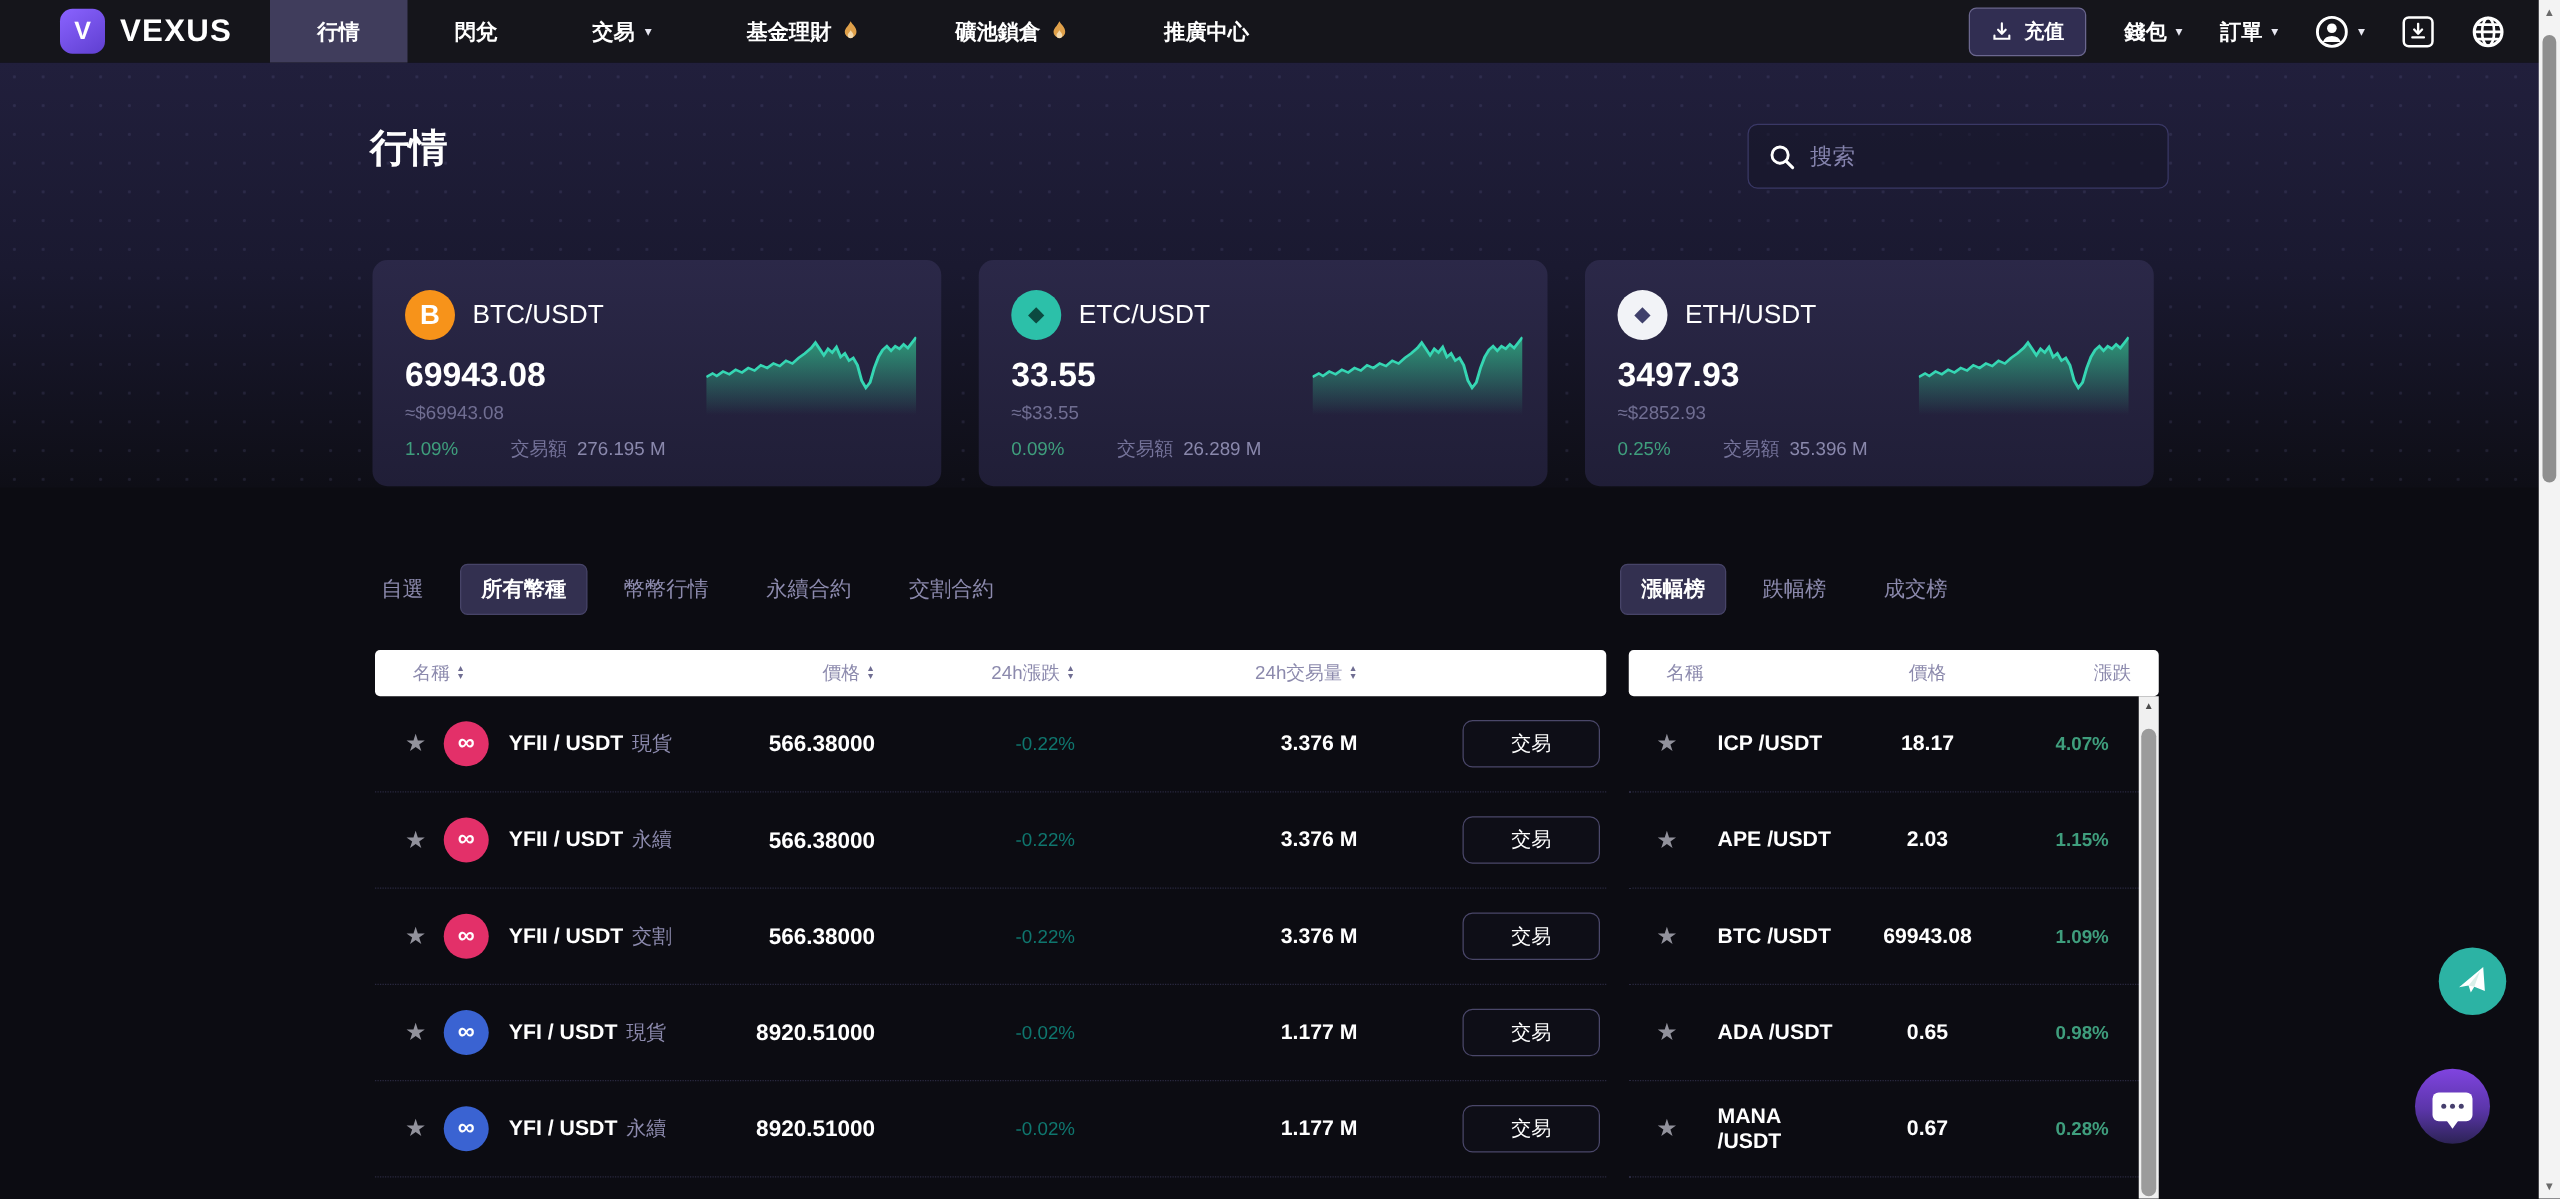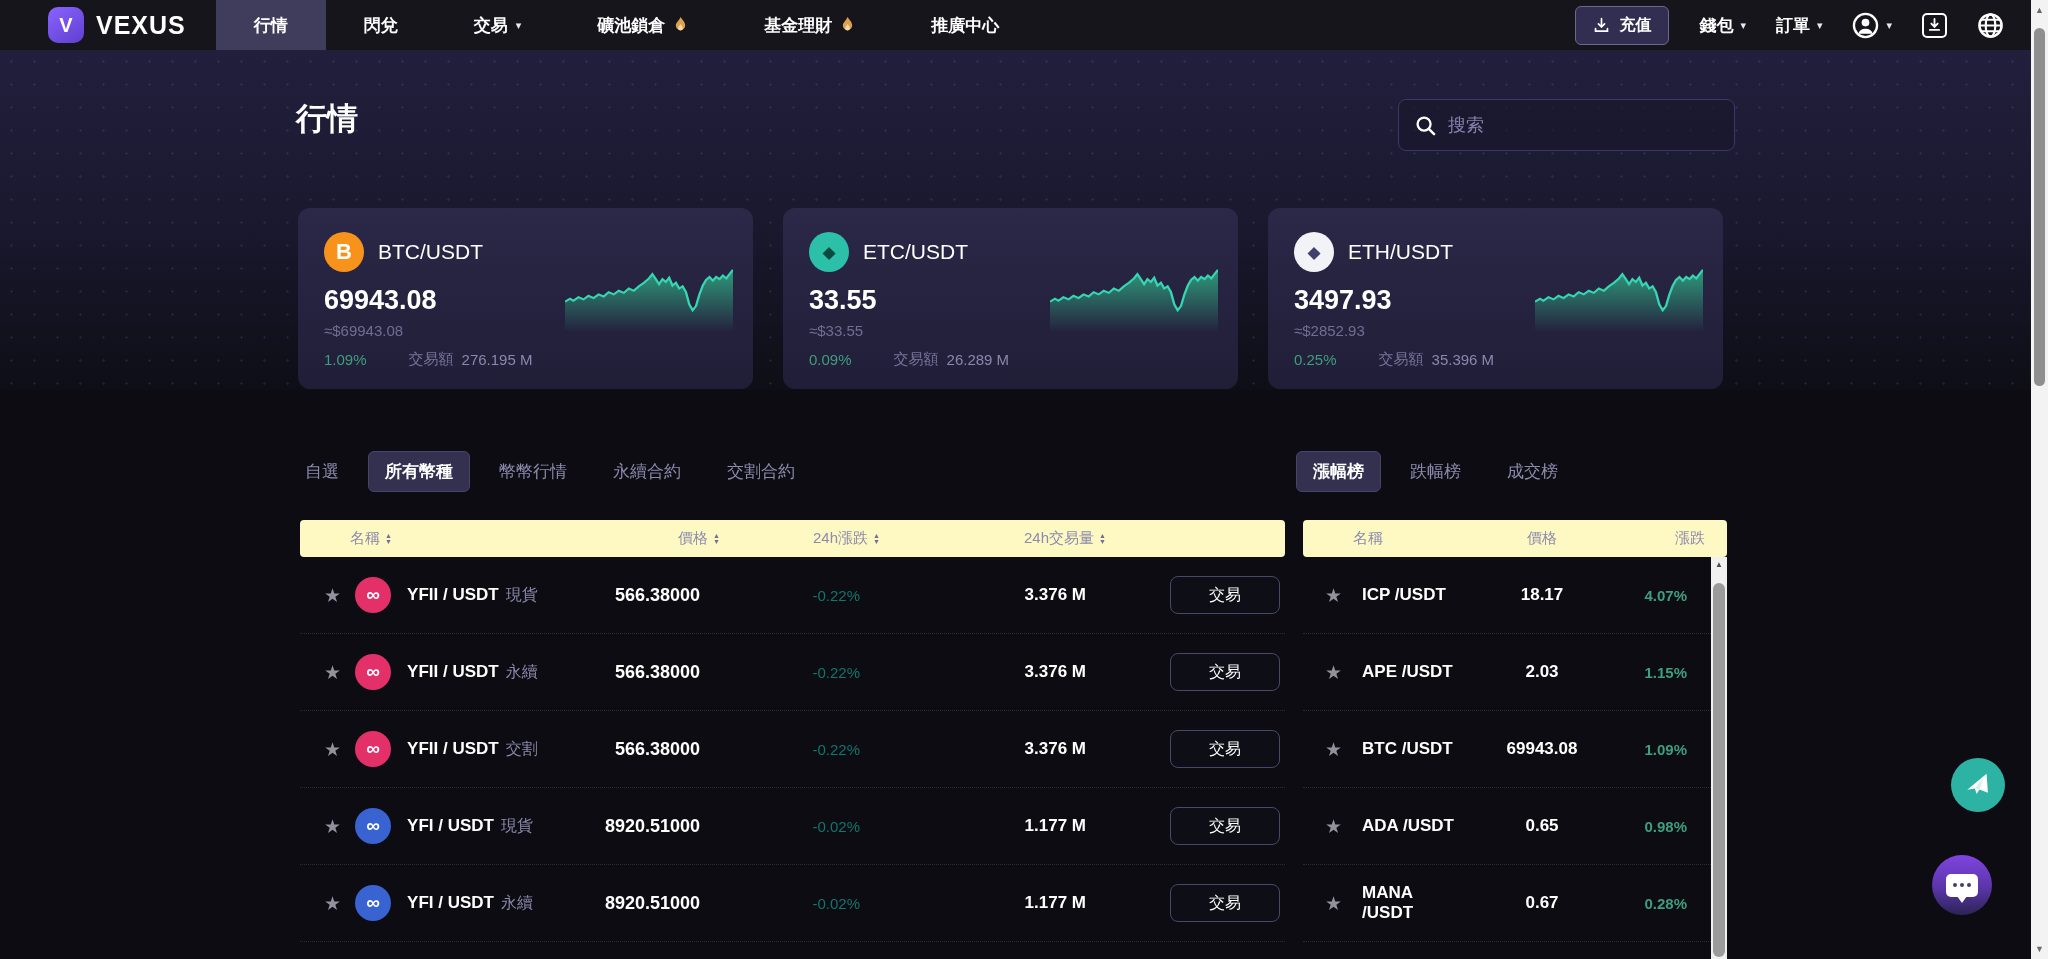--- a/index.html
+++ b/index.html
@@ -92,22 +92,22 @@
   .market-tabs { left:288px; top:452px;text-align:center; }
   .rank-tabs { left:1296px; top:452px; }
   .tab {
     padding:8px 16px; font-size:17px; color:#8c8aad; border-radius:6px;
     border:1px solid transparent; cursor:pointer; white-space:nowrap;
   }
   .tab.active { color:#fff; font-weight:bold; background:#333050; border-color:#474468; }
 
   
   .thead {
-    height:37px; background:#fef9c3; border-radius:4px;
-    display:grid; align-items:center; color:#8c8aad; font-size:15px;padding-left:20px;
+    height:37px; background:#ffffff; border-radius:4px;
+    display:grid; align-items:center; color:#8c8aad; font-size:15px;
   }
   .sort { display:inline-flex; flex-direction:column; margin-left:5px; vertical-align:middle;
           font-size:7px; line-height:6px; color:#6f6d92; }
   .row { display:grid; align-items:center; height:77px; border-bottom:1px dotted #2a2940; cursor:default; }
 
   .market-table { position:absolute; left:300px; top:520px; width:985px; }
   .market-table .thead,
   .market-table .row { grid-template-columns:268px 132px 160px 226px 1fr; }
   .market-table .thead .h-name { padding-left:30px; }
   .h-right { text-align:right; }
@@ -127,21 +127,21 @@
     display:flex; align-items:center; justify-content:center; cursor:pointer;
   }
 
   .rank-panel { position:absolute; left:1303px; top:520px; width:424px; }
   .rank-panel .thead,
   .rank-panel .row { grid-template-columns:1fr 150px 110px; }
   .rank-panel .thead .h-name { padding-left:30px; }
   .h-center { text-align:center; }
   .rank-panel .thead .h-chg { text-align:right; padding-right:22px; }
   .rank-panel .cell-name { padding-left:22px; }
-  .rank-panel .pair { margin-left:20px; }
+  .rank-panel .pair { margin-left:32px; }
   .rank-price { font-size:17px; font-weight:bold; text-align:center; }
   .rank-chg { font-size:15px; color:#3f9e7d; text-align:right; padding-right:40px;font-weight:bold; }
 
   
   .rank-scrollbar {
     position:absolute; left:1711px; top:557px; width:16px; height:402px;
     background:#f0f0f0; z-index:15;
   }
   .rank-scrollbar .arrow { position:absolute; left:0; width:16px; text-align:center; font-size:8px; color:#4a4a4a; }
   .rank-scrollbar .thumb {
@@ -185,28 +185,28 @@
       <span>行情</span>
     </div>
     <div class="nav-item">
       <span>閃兌</span>
     </div>
     <div class="nav-item">
       <span>交易</span>
       <span class="caret">▾</span>
     </div>
     <div class="nav-item">
-      <span>礦池鎖倉</span>
+      <span>基金理財</span>
       <svg class="fire" viewBox="0 0 16 20">
           <path d="M8 1 C10 4.5 13.2 6.2 13.2 10.6 A5.2 5.2 0 0 1 2.8 10.6 C2.8 7.2 6 5.5 8 1 Z" fill="#dfa04a"></path>
           <path d="M8 9 C9 10.8 10.6 11.6 10.6 13.6 A2.6 2.6 0 0 1 5.4 13.6 C5.4 11.9 7 11 8 9 Z" fill="#f3d9ad"></path>
         </svg>
     </div>
     <div class="nav-item">
-      <span>基金理財</span>
+      <span>礦池鎖倉</span>
       <svg class="fire" viewBox="0 0 16 20">
           <path d="M8 1 C10 4.5 13.2 6.2 13.2 10.6 A5.2 5.2 0 0 1 2.8 10.6 C2.8 7.2 6 5.5 8 1 Z" fill="#dfa04a"></path>
           <path d="M8 9 C9 10.8 10.6 11.6 10.6 13.6 A2.6 2.6 0 0 1 5.4 13.6 C5.4 11.9 7 11 8 9 Z" fill="#f3d9ad"></path>
         </svg>
     </div>
     <div class="nav-item">
       <span>推廣中心</span>
     </div>
   </div>
   <div class="nav-right">

